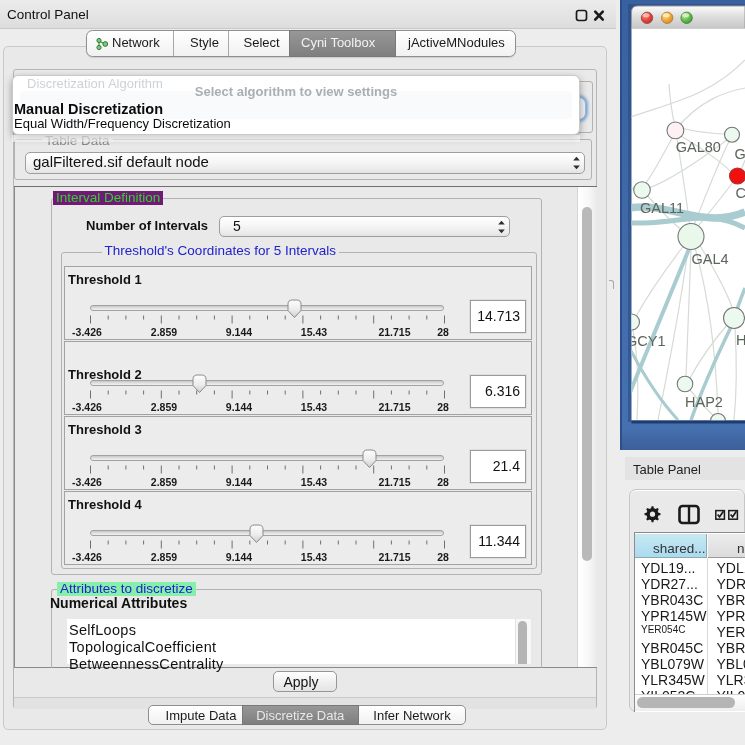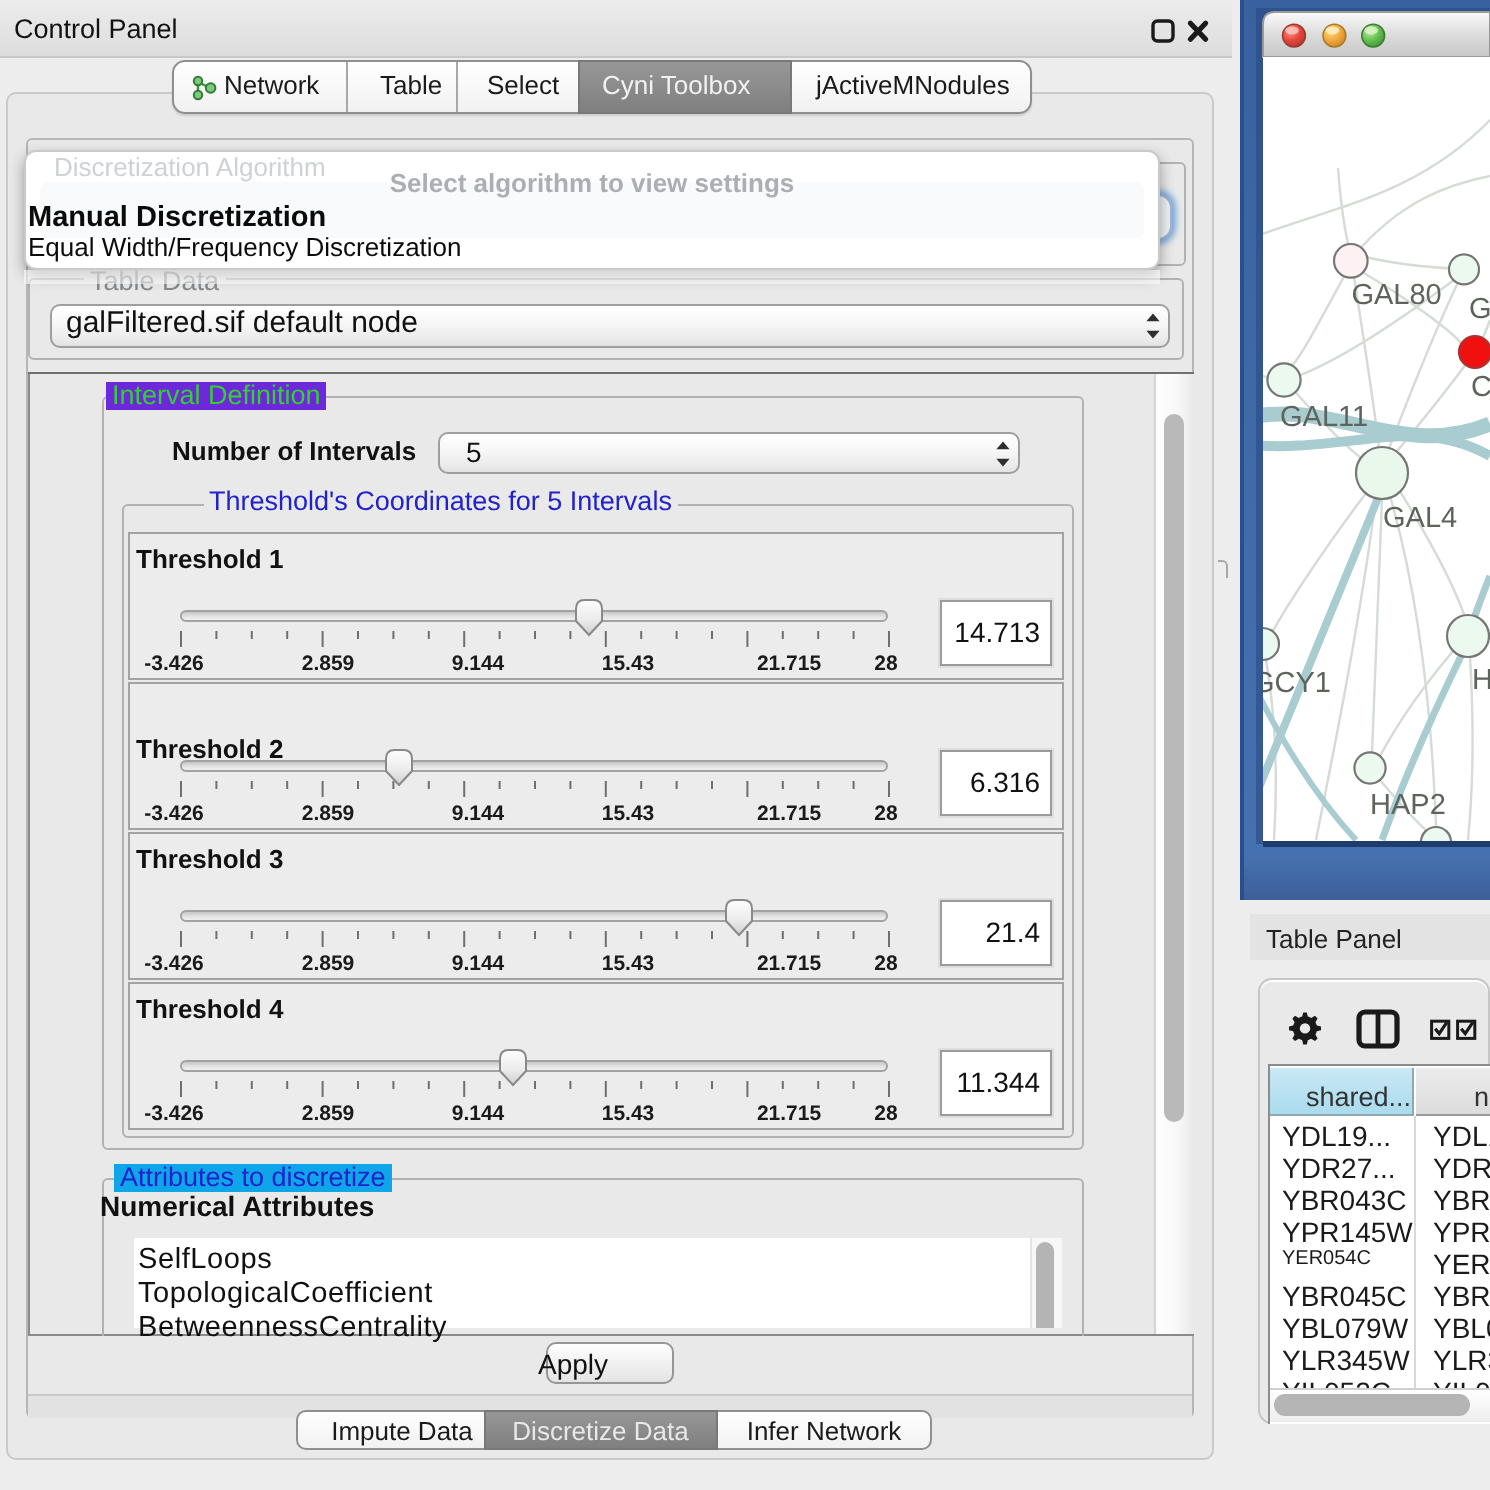--- a/index.html
+++ b/index.html
@@ -15,21 +15,21 @@
       <rect x="3.5" y="2.5" width="10" height="10" rx="2.2" fill="none" stroke="#1a1a1a" stroke-width="1.7"></rect>
       <path d="M22.2,3.6 L29.8,11.6 M29.8,3.6 L22.2,11.6" stroke="#1a1a1a" stroke-width="2.6" stroke-linecap="round"></path>
     </svg>
 <div class="a" style="left:3px;top:46px;width:604px;height:684px;background:#e9e9e9;border:1px solid #c9c9c9;border-radius:5px;"></div>
 <div class="a" style="left:86px;top:30px;width:430px;height:26.5px;background:linear-gradient(#ffffff,#f1f1f1);border:1px solid #8f8f8f;border-radius:6.5px;box-shadow:0 1px 1px rgba(0,0,0,0.12);"></div>
 <div class="a" style="left:173px;top:31px;width:1px;height:24.5px;background:#a8a8a8;"></div>
 <div class="a" style="left:227.5px;top:31px;width:1px;height:24.5px;background:#a8a8a8;"></div>
 <div class="a" style="left:395px;top:31px;width:1px;height:24.5px;background:#a8a8a8;"></div>
 <div class="a" style="left:288.5px;top:30px;width:107px;height:26.5px;background:linear-gradient(#979797,#7f7f7f);border:1px solid #787878;"></div>
 <div class="a" style="left:112px;top:34.5px;font-size:13px;color:#1a1a1a;">Network</div>
-<div class="a" style="left:190px;top:34.5px;font-size:13px;color:#1a1a1a;">Table</div>
+<div class="a" style="left:190px;top:34.5px;font-size:13px;color:#1a1a1a;">Style</div>
 <div class="a" style="left:243.5px;top:34.5px;font-size:13px;color:#1a1a1a;">Select</div>
 <div class="a" style="left:301px;top:34.5px;font-size:13px;color:#f2f2f2;">Cyni Toolbox</div>
 <div class="a" style="left:408px;top:34.5px;font-size:13px;color:#1a1a1a;">jActiveMNodules</div>
 <svg class="a" style="left:94px;top:36px;" width="16" height="16" viewBox="0 0 16 16">
       <path d="M5,4.5 L5,11.5 M5,5 L11,8" stroke="#3e8e41" stroke-width="1.2" fill="none"></path>
       <circle cx="5" cy="4.5" r="2.1" fill="#7dc87f" stroke="#2f7d32" stroke-width="1"></circle>
       <circle cx="5" cy="11.5" r="2.1" fill="#7dc87f" stroke="#2f7d32" stroke-width="1"></circle>
       <circle cx="11.3" cy="8" r="2.4" fill="#7dc87f" stroke="#2f7d32" stroke-width="1"></circle>
     </svg>
 <div class="a" style="left:13px;top:69px;width:584px;height:640px;border:1px solid #b6b6b6;border-radius:3px;"></div>
@@ -41,21 +41,21 @@
     <div class="a" style="left:33px;top:153.25px;font-size:15px;color:#111;">galFiltered.sif default node</div>
     <svg class="a" style="left:571px;top:154.75px;" width="12" height="16" viewBox="0 0 12 16">
       <path d="M5.5,1.8 L8.8,5.6 L2.2,5.6 Z" fill="#2e2e2e"></path>
       <path d="M5.5,14.2 L8.8,10.4 L2.2,10.4 Z" fill="#2e2e2e"></path>
     </svg>
 <div class="a" style="left:13.5px;top:186px;width:583.5px;height:482px;border:1px solid #8a8a8a;background:#e9e9e9;"></div>
 <div class="a" style="left:13.5px;top:186px;width:583.5px;height:1px;background:#6f6f6f;"></div>
 <div class="a" style="left:576.5px;top:187px;width:20px;height:480px;background:linear-gradient(90deg,#ffffff,#f8f8f8 55%,#e9e9e9);border-left:1px solid #d4d4d4;"></div>
 <div class="a" style="left:582px;top:207px;width:9.5px;height:354px;background:#b9b9b9;border-radius:5px;"></div>
 <div class="sec" style="left:50.5px;top:197.5px;width:491px;height:377.5px;"></div>
-<div class="st" style="left:53px;top:191px;color:#2ed32e;background:#6d28d9;">Interval Definition</div>
+<div class="st" style="left:53px;top:191px;color:#2ed32e;background:#701a75;">Interval Definition</div>
 <div class="a" style="left:86px;top:218px;font-size:13px;font-weight:bold;color:#111;">Number of Intervals</div>
 <div class="a" style="left:219px;top:216px;width:291px;height:21px;background:linear-gradient(#ffffff,#f6f6f6 45%,#eaeaea 85%,#e2e2e2);border:1px solid #9e9e9e;border-radius:5px;box-shadow:inset 0 1px 0 #fff;"></div>
     <div class="a" style="left:233px;top:217.5px;font-size:14px;color:#111;">5</div>
     <svg class="a" style="left:496px;top:218.5px;" width="12" height="16" viewBox="0 0 12 16">
       <path d="M5.5,1.8 L8.8,5.6 L2.2,5.6 Z" fill="#2e2e2e"></path>
       <path d="M5.5,14.2 L8.8,10.4 L2.2,10.4 Z" fill="#2e2e2e"></path>
     </svg>
 <div class="sec" style="left:60.5px;top:251.5px;width:476px;height:317.5px;"></div>
 <div class="st" style="left:62.5px;top:244px;color:#2121cd;background:#e9e9e9;margin-left:39px;">Threshold's Coordinates for 5 Intervals</div>
 <div class="a" style="left:63.5px;top:266px;width:468px;height:74px;background:#ececec;border:1px solid #a2a2a2;"></div>
@@ -228,30 +228,30 @@
           <stop offset="0" stop-color="#fdfdfd"></stop>
           <stop offset="0.55" stop-color="#ececec"></stop>
           <stop offset="1" stop-color="#cfcfcf"></stop>
         </linearGradient>
       </defs>
       <path d="M8.5,19.5 L2,12.5 L2,6.3 Q2,2 6.3,2 L10.7,2 Q15,2 15,6.3 L15,12.5 Z" fill="url(#g491)" stroke="#898989" stroke-width="1"></path>
     </svg>
 <div class="a" style="left:470px;top:525px;width:56px;height:33px;background:#fff;border:1px solid #9b9b9b;box-shadow:0 0 0 1px #dedede;"></div>
 <div class="a" style="left:470px;top:525px;width:50px;height:33px;line-height:33px;text-align:right;font-size:14px;color:#111;">11.344</div>
 <div class="a" style="left:50.5px;top:588.5px;width:491px;height:79px;border:1px solid #b2b2b2;border-bottom:none;border-radius:3px 3px 0 0;"></div>
-<div class="st" style="left:57px;top:582px;color:#2121cd;background:#0ea5e9;">Attributes to discretize</div>
+<div class="st" style="left:57px;top:582px;color:#2121cd;background:#86efac;">Attributes to discretize</div>
 <div class="a" style="left:50px;top:594.5px;font-size:14px;font-weight:bold;color:#111;">Numerical Attributes</div>
 <div class="a" style="left:67px;top:619px;width:447.5px;height:45px;background:#fff;"></div>
 <div class="a" style="left:514.5px;top:619px;width:16.5px;height:45px;background:#f7f7f7;border-left:1px solid #e2e2e2;"></div>
 <div class="a" style="left:517.5px;top:621px;width:9.5px;height:43px;background:#b4b4b4;border-radius:5px 5px 0 0;"></div>
 <div class="a" style="left:69px;top:622.0px;font-size:14.5px;letter-spacing:0.3px;color:#111;">SelfLoops</div>
 <div class="a" style="left:69px;top:639.2px;font-size:14.5px;letter-spacing:0.3px;color:#111;">TopologicalCoefficient</div>
 <div class="a" style="left:69px;top:656.4px;font-size:14.5px;letter-spacing:0.3px;color:#111;">BetweennessCentrality</div>
 <div class="a" style="left:272.5px;top:671px;width:64px;height:20.5px;background:linear-gradient(#ffffff,#efefef 55%,#e4e4e4);border:1px solid #969696;border-radius:5px;"></div>
-<div class="a" style="left:269px;top:673.5px;width:64px;text-align:left;font-size:14px;color:#111;">Apply</div>
+<div class="a" style="left:269px;top:673.5px;width:64px;text-align:center;font-size:14px;color:#111;">Apply</div>
 <div class="a" style="left:148px;top:705px;width:317.5px;height:19.5px;background:linear-gradient(#ffffff,#f1f1f1);border:1px solid #8f8f8f;border-radius:5px;"></div>
 <div class="a" style="left:242px;top:705px;width:116.5px;height:19.5px;background:linear-gradient(#979797,#7f7f7f);border:1px solid #787878;"></div>
 <div class="a" style="left:155px;top:708px;width:92px;text-align:center;font-size:13px;color:#1a1a1a;">Impute Data</div>
 <div class="a" style="left:242px;top:708px;width:116.5px;text-align:center;font-size:13px;color:#e8e8e8;">Discretize Data</div>
 <div class="a" style="left:358.5px;top:708px;width:107px;text-align:center;font-size:13px;color:#1a1a1a;">Infer Network</div>
 <div class="a" style="left:555px;top:96.5px;width:31px;height:23px;border-radius:7px;border:1px solid #9fb6d2;box-shadow:0 0 3px 2px rgba(92,152,214,0.8);background:#eef1f4;"></div>
 <div class="a" style="left:12px;top:75px;width:568px;height:59.5px;background:#fff;border:1px solid #c9c9c9;border-radius:6px;box-shadow:0 3px 7px rgba(50,50,50,0.45);"></div>
 <div class="a" style="left:27px;top:76px;font-size:13px;color:#ced2d5;">Discretization Algorithm</div>
 <div class="a" style="left:20px;top:91px;width:552px;height:28px;border-radius:4px;background:rgba(219,224,229,0.16);"></div>
 <div class="a" style="left:12px;top:83.8px;width:568px;text-align:center;font-size:13px;font-weight:bold;color:#abaeb2;">Select algorithm to view settings</div>

